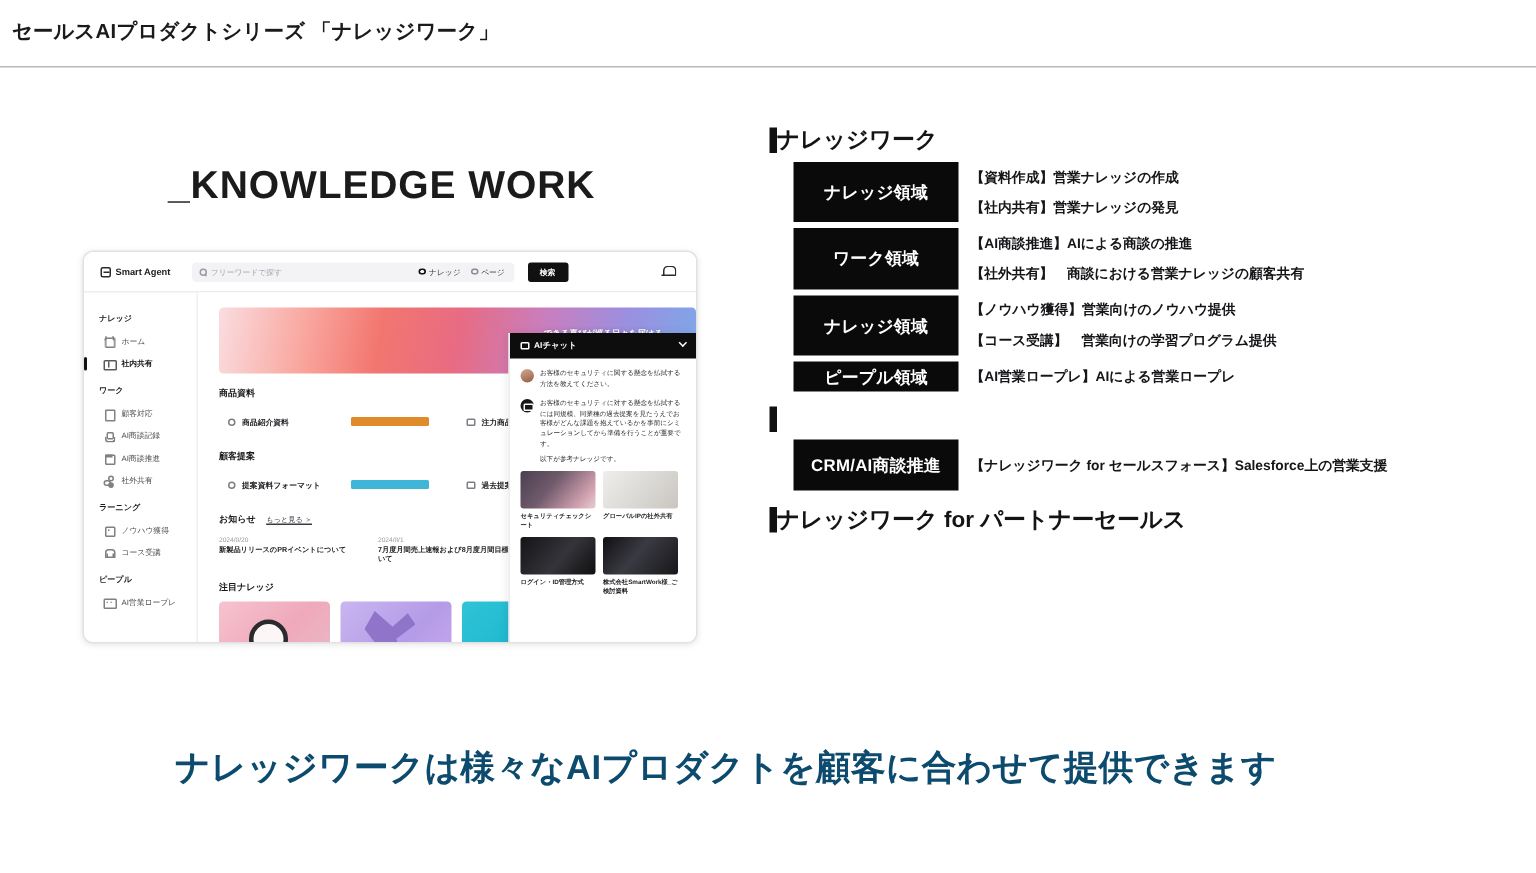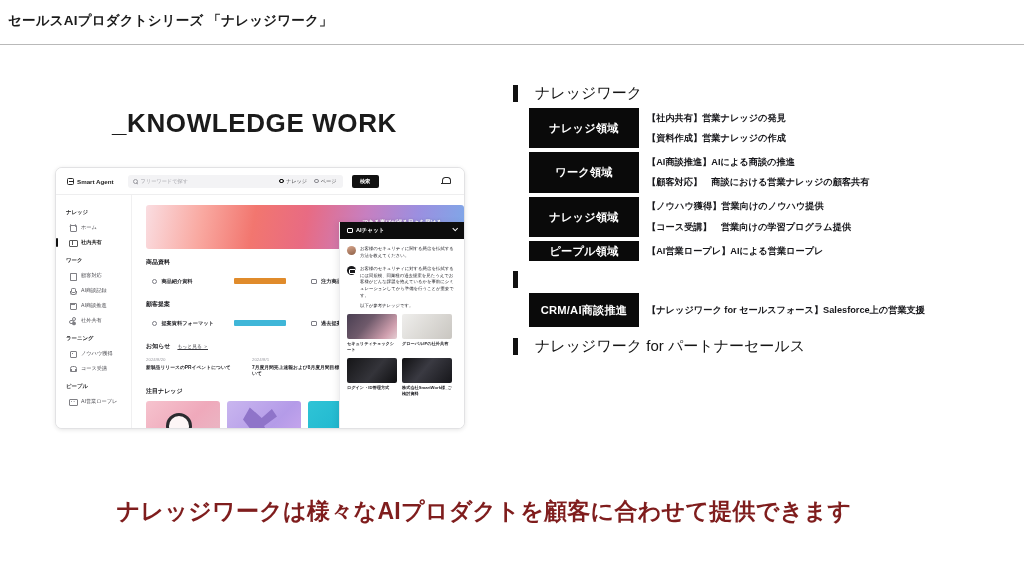--- a/index.html
+++ b/index.html
@@ -191,38 +191,38 @@
   .r1 { background: linear-gradient(130deg,#4a3f52 0%,#6f5a6b 40%,#cf9fae 80%,#e6cfd4 100%); }
   .r2 { background: linear-gradient(130deg,#efeeec 0%,#dcdad6 50%,#c9c6c1 100%); }
   .r3 { background: linear-gradient(130deg,#151517 0%,#34343a 55%,#0f0f11 100%); }
   .r4 { background: linear-gradient(130deg,#101012 0%,#3a3a42 45%,#16161a 100%); }
   .ref-cap { font-size:4.2px; font-weight:bold; color:#1d1d22; line-height:1.45; margin-top:2px; }
 
   
   .rcol { position:absolute; left: 513px; top: 84px; width: 500px; }
   .sec { margin-bottom: 4px; }
   .sec-title {
-    display:flex; align-items:center; gap:17px;
-    font-size: 15px; font-weight:normal; color:#141414;
+    display:flex; align-items:center; gap:0;
+    font-size: 15px; font-weight:bold; color:#141414;
     margin-bottom: 5px; white-space:nowrap;
   }
   .bar { width: 5px; height: 17px; background:#111; flex:none; }
   .grid { display:flex; flex-direction:column; gap: 4px; margin-left: 16px; }
   .grp { display:flex; align-items:stretch; gap: 8px; }
   .tag {
     width: 110px; flex:none; background:#0a0a0a; color:#fff;
     display:flex; align-items:center; justify-content:center;
     font-size: 11.2px; font-weight:bold; letter-spacing:.2px;
   }
   .lines { flex:1; display:flex; flex-direction:column; justify-content:center; }
   .line { font-size: 9.2px; font-weight:bold; color:#16161a; line-height: 1; padding: 5.5px 0; white-space:nowrap; }
 
   .bottom-msg {
     position:absolute; left:0; top: 496px; width: 968px; text-align:center;
-    font-size: 23px; font-weight:bold; color:#7f1d1d; letter-spacing:.3px;
+    font-size: 23px; font-weight:bold; color:#0c4a6e; letter-spacing:.3px;
   }
 </style>
 </head>
 <body>
 
 <div id="page">
 
   <div class="slide-title">セールスAIプロダクトシリーズ 「ナレッジワーク」</div>
   <div class="header-rule"></div>
 
@@ -412,29 +412,29 @@
 
     <div class="sec">
       <div class="sec-title">
         <span class="bar"></span>
         <span>ナレッジワーク</span>
       </div>
       <div class="grid">
         <div class="grp">
           <div class="tag">ナレッジ領域</div>
           <div class="lines">
+            <div class="line">【資料作成】営業ナレッジの作成</div>
             <div class="line">【社内共有】営業ナレッジの発見</div>
-            <div class="line">【資料作成】営業ナレッジの作成</div>
           </div>
         </div>
         <div class="grp">
           <div class="tag">ワーク領域</div>
           <div class="lines">
             <div class="line">【AI商談推進】AIによる商談の推進</div>
-            <div class="line">【顧客対応】　商談における営業ナレッジの顧客共有</div>
+            <div class="line">【社外共有】　商談における営業ナレッジの顧客共有</div>
           </div>
         </div>
         <div class="grp">
           <div class="tag">ナレッジ領域</div>
           <div class="lines">
             <div class="line">【ノウハウ獲得】営業向けのノウハウ提供</div>
             <div class="line">【コース受講】　営業向けの学習プログラム提供</div>
           </div>
         </div>
         <div class="grp">

